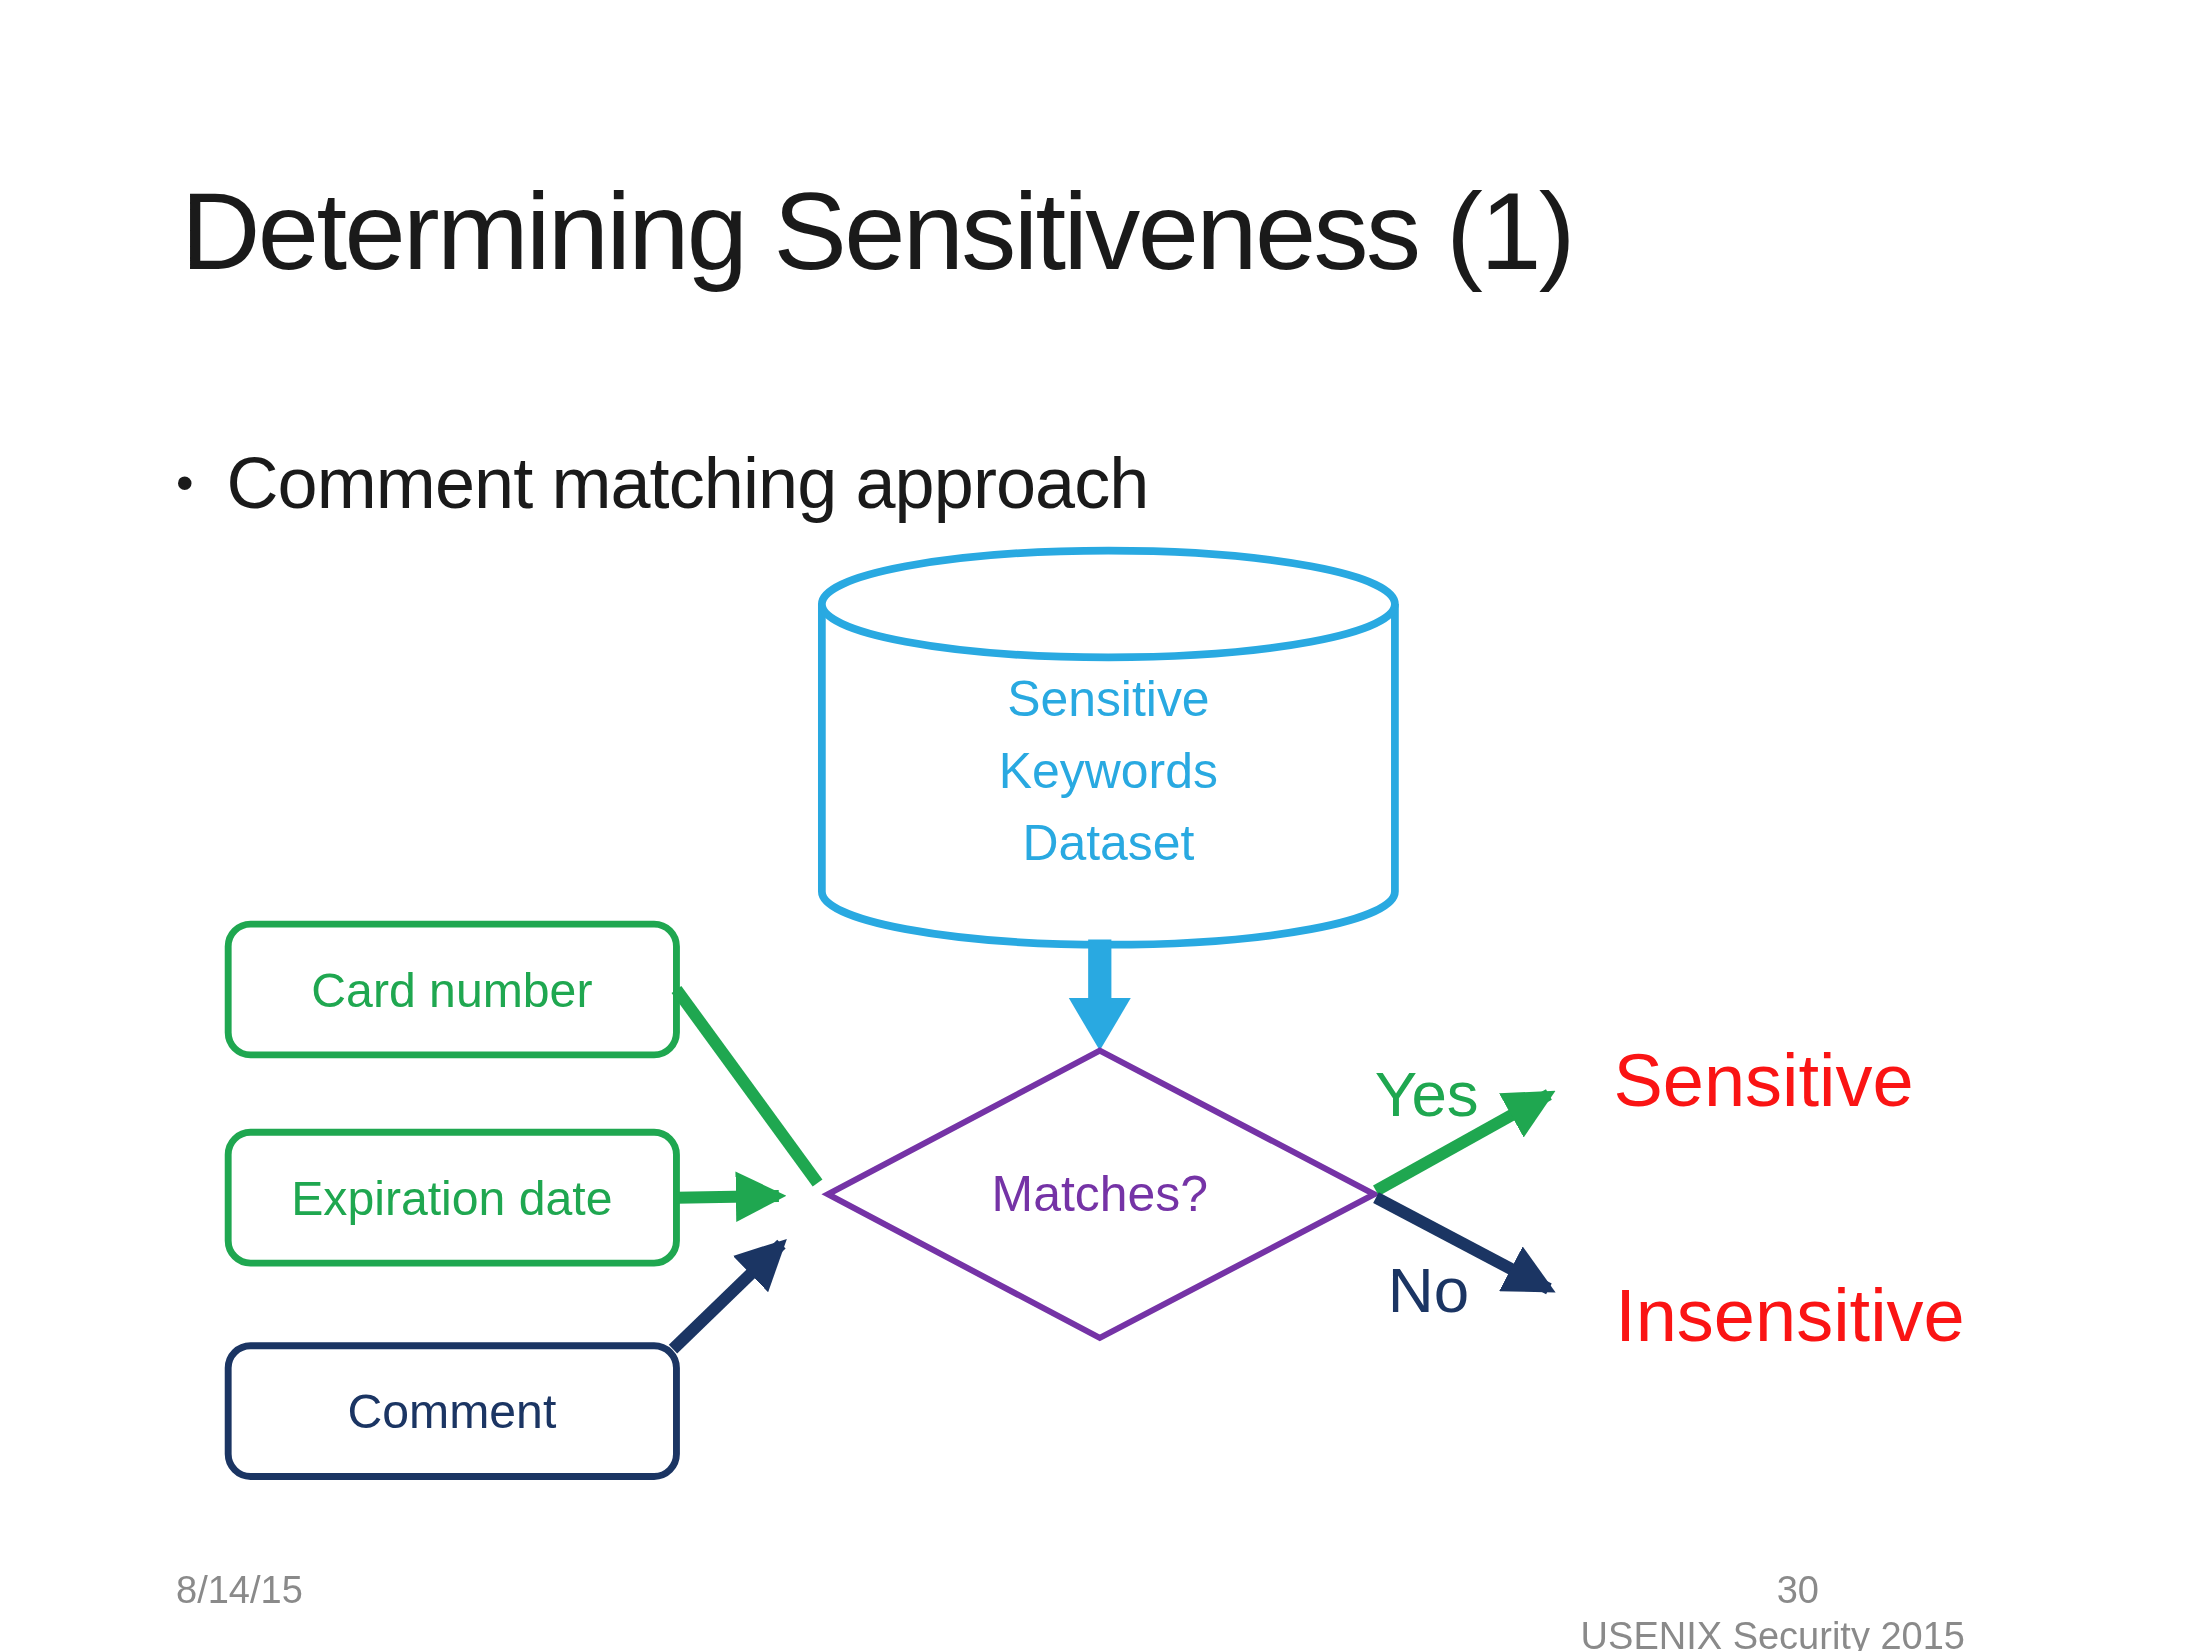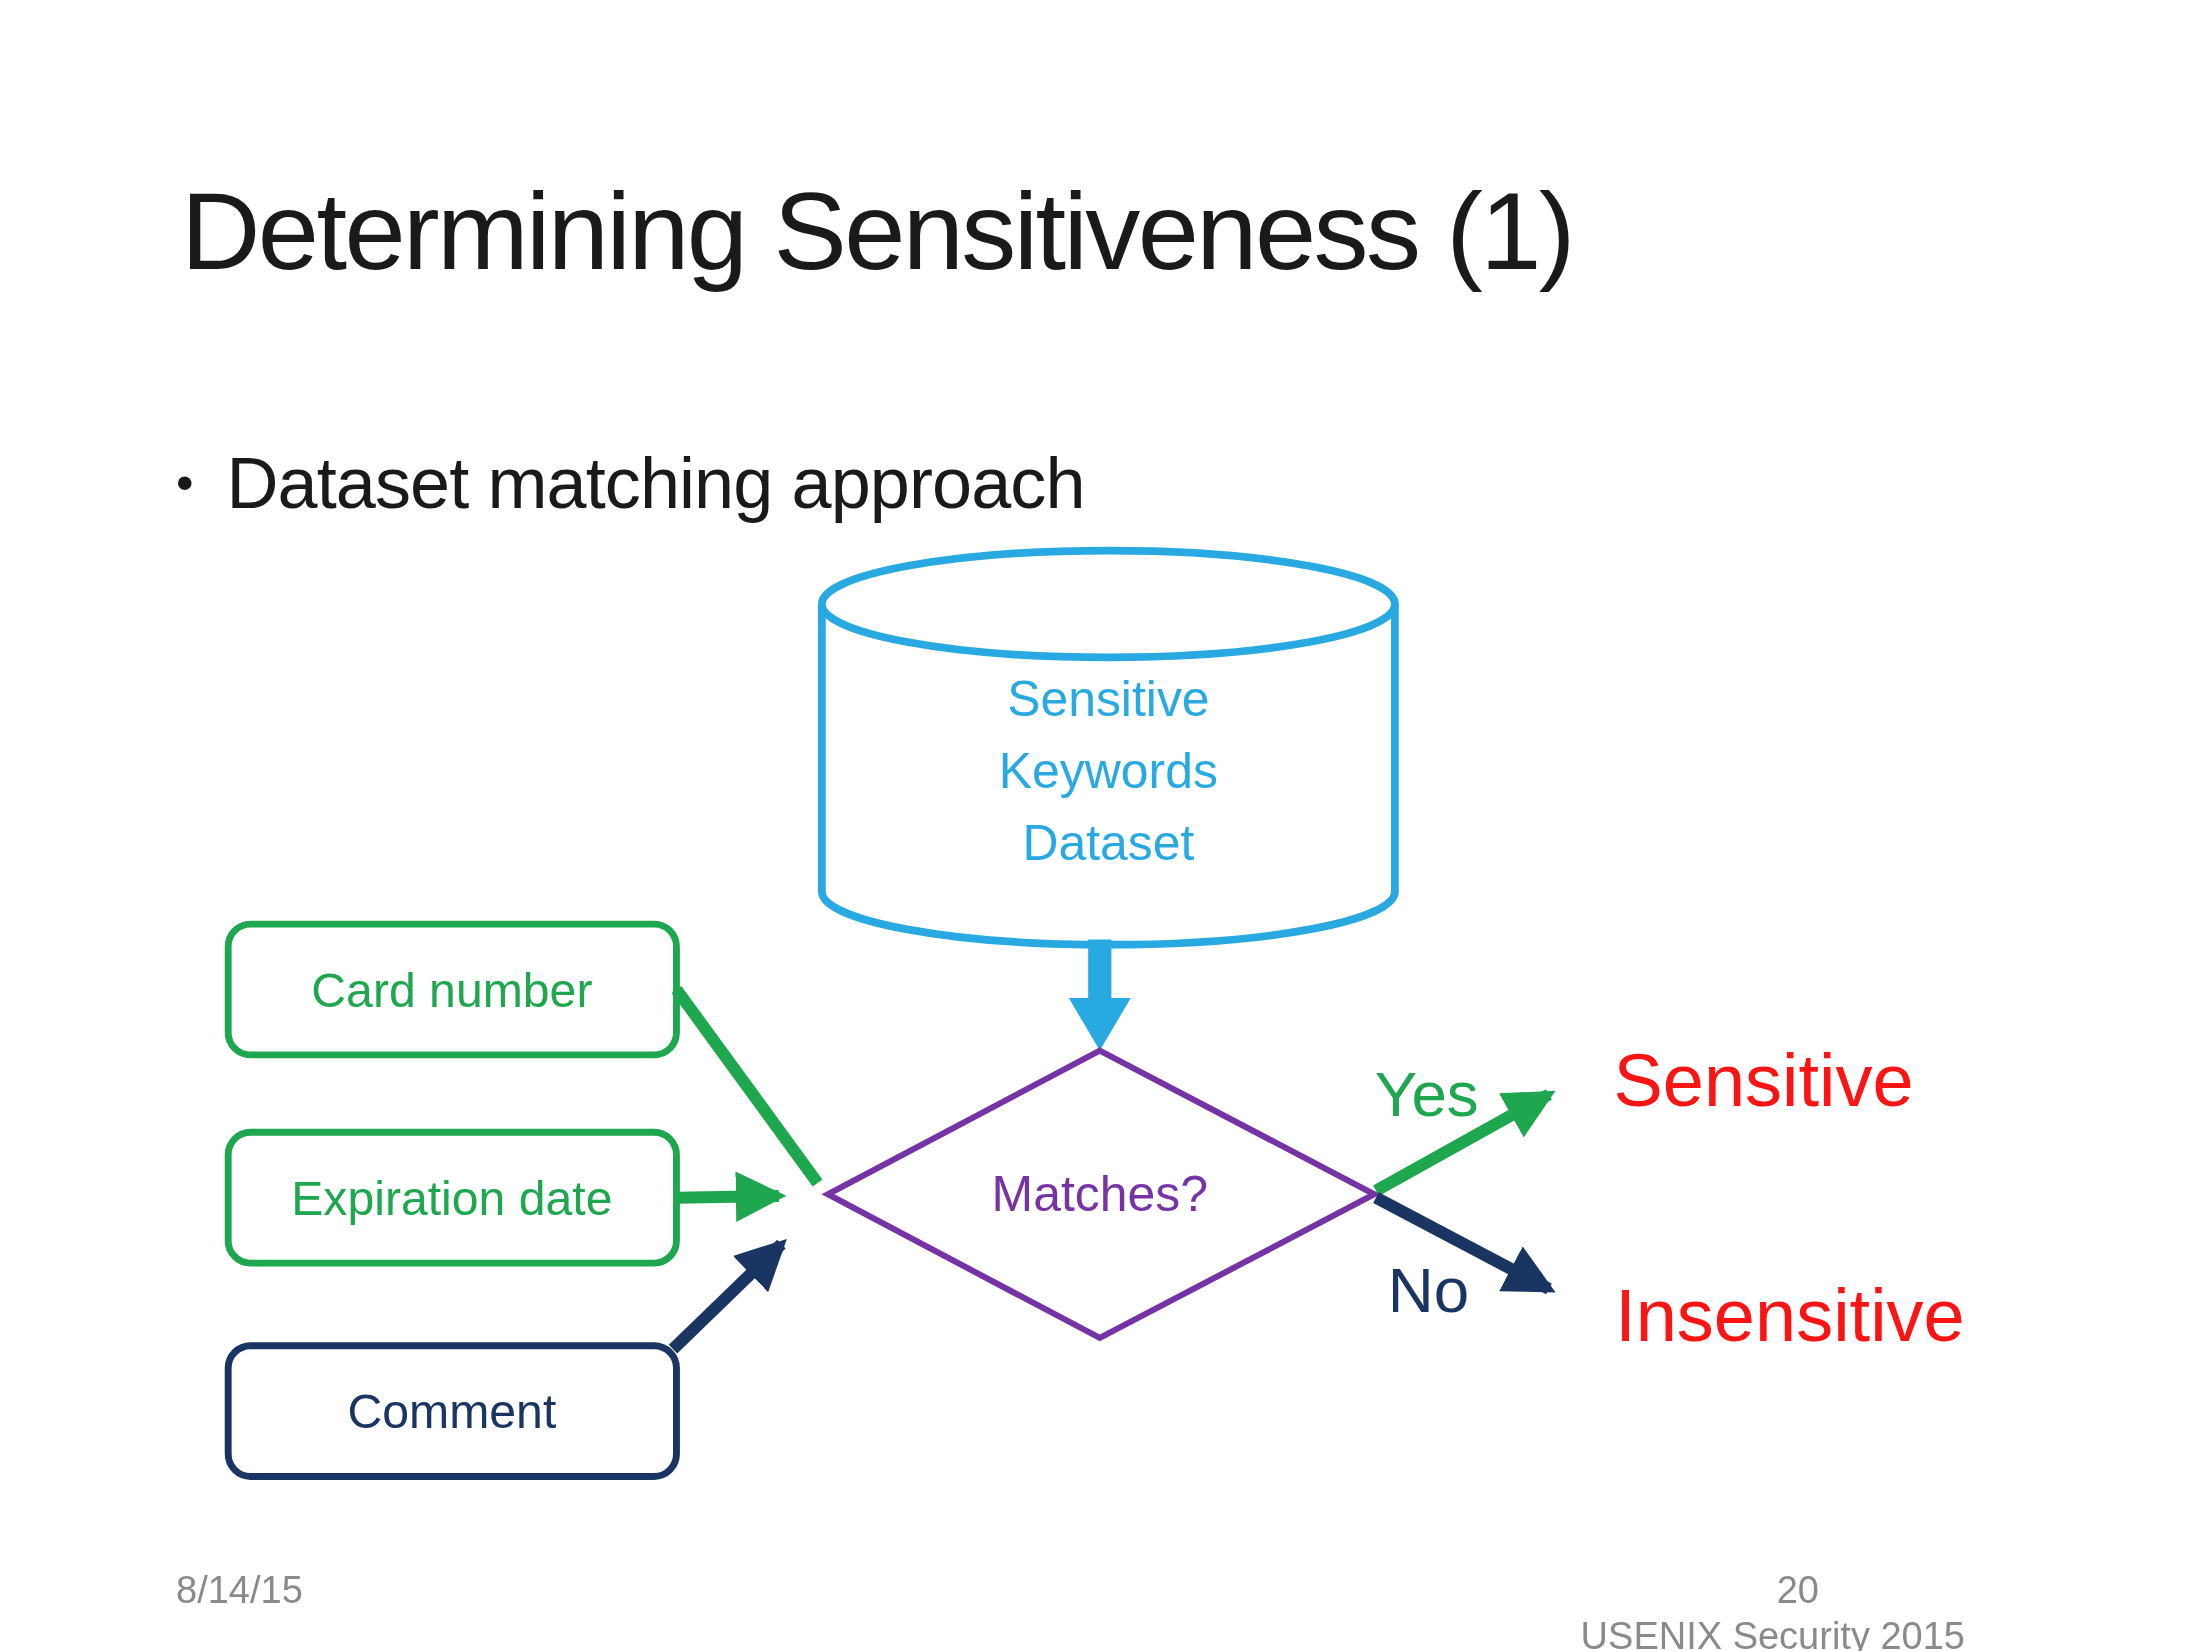--- a/index.html
+++ b/index.html
@@ -40,21 +40,21 @@
 </style>
 </head>
 <body>
 
 <div class="slide">
 
   <div class="title">Determining Sensitiveness (1)</div>
 
   <div class="bullet-row">
     <span class="dot">•</span>
-    <span class="bullet-text">Dataset matching approach</span>
+    <span class="bullet-text">Comment matching approach</span>
   </div>
 
   <svg class="diagram" viewBox="0 0 2560 1920" xmlns="http://www.w3.org/2000/svg">
     <defs>
       <marker id="ah-green" viewBox="0 0 10 10" refX="8.5" refY="5" markerWidth="4.2" markerHeight="4.2" orient="auto">
         <path d="M0,0 L10,5 L0,10 Z" class="fl-green"></path>
       </marker>
       <marker id="ah-navy" viewBox="0 0 10 10" refX="8.5" refY="5" markerWidth="4.2" markerHeight="4.2" orient="auto">
         <path d="M0,0 L10,5 L0,10 Z" class="fl-navy"></path>
       </marker>
@@ -94,17 +94,17 @@
     <text x="1875" y="1285" font-size="86" class="fl-red">Sensitive</text>
 
     <line x1="1599" y1="1392" x2="1800" y2="1498" class="st-navy" stroke-width="14" marker-end="url(#ah-navy)"></line>
     <text x="1660" y="1525" text-anchor="middle" font-size="74" class="fl-navy">No</text>
     <text x="1877" y="1558" font-size="86" class="fl-red">Insensitive</text>
   </svg>
 
   <div class="footer">
     <span class="f-left">8/14/15</span>
     <span class="f-center">USENIX Security 2015</span>
-    <span class="f-right">20</span>
+    <span class="f-right">30</span>
   </div>
 
 </div>
 
 
 </body></html>

